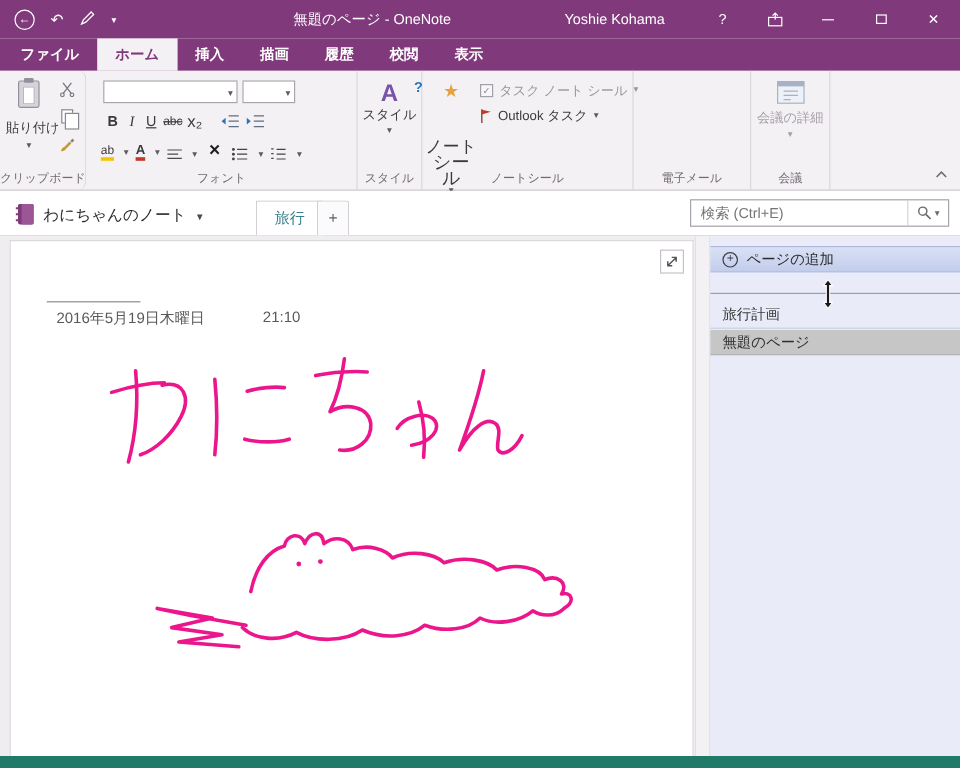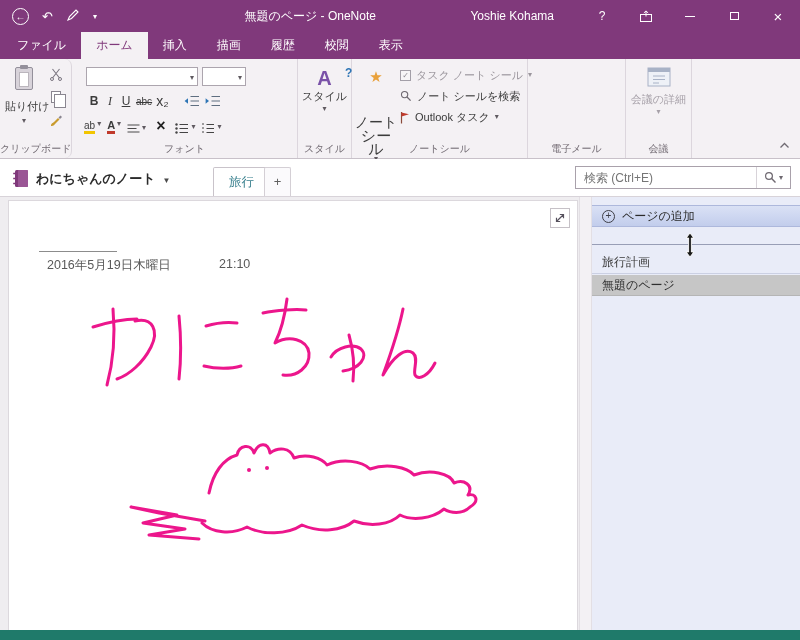--- a/index.html
+++ b/index.html
@@ -16,21 +16,21 @@
   .tb-title { flex:1; text-align:center; font-size:12px; white-space:nowrap; }
   .tb-right { display:flex; align-items:center; height:100%; }
   .tb-user { font-size:12px; margin-right:26px; white-space:nowrap; }
   .tb-btn { width:44px; height:32px; display:flex; align-items:center; justify-content:center; font-size:12px; }
   .min-bar { width:10px; height:1px; background:#fff; display:block; }
   .max-box { width:9px; height:8px; border:1px solid #fff; display:block; }
   .tb-close { font-size:15px; }
 
   
   .tabrow { position:absolute; top:32px; left:0; right:0; height:27px; background:var(--titlebar,#80397B); display:flex; padding-left:2px; }
-  .tab { padding:0 15px; line-height:27px; font-size:12px; color:#fff; white-space:nowrap; }
+  .tab { padding:0 15px; line-height:27px; font-size:12px; color:#fff; white-space:nowrap;font-weight:bold; }
   .tab.active { background:var(--ribbon-bg,#F4F1F4); color:var(--titlebar,#80397B); }
 
   
   .ribbon { position:absolute; top:59px; left:0; right:0; height:100px; background:var(--ribbon-bg,#F4F1F4); border-bottom:1px solid #C8C1C9; }
   .group { position:absolute; top:0; height:99px; border-right:1px solid #DCD6DD; }
   .group-label { position:absolute; bottom:2px; left:0; right:0; text-align:center; font-size:10px; color:#716A72; white-space:nowrap; }
   .dd { font-size:8px; color:#5F5A60; line-height:1; }
   .g-clipboard { left:0; width:72px;border-radius:7px; }
   .paste-btn { position:absolute; left:5px; top:6px; width:38px; text-align:center; }
   .clip-icon { position:relative; width:18px; height:23px; margin:2px auto 0; background:#D8D3DA; border:1px solid #94909B; border-radius:2px; }
@@ -50,21 +50,21 @@
   .combo.size { left:130px; width:44px; }
   .frow2 { position:absolute; left:14px; top:33px; display:flex; align-items:center; height:18px; }
   .frow3 { position:absolute; left:12px; top:57px; display:flex; align-items:flex-end; gap:6px; height:18px; }
   .fbtn { min-width:16px; height:18px; display:flex; align-items:center; justify-content:center; font-size:12px; color:#3B3B3B; padding:0 2px; }
   .fbtn.b { font-weight:bold; }
   .fbtn.i { font-style:italic; font-family:"Liberation Serif", serif; }
   .fbtn.u { text-decoration:underline; }
   .fbtn.strike { font-size:10px; text-decoration:line-through; }
   .fbtn.sub { font-size:14px; }
   .indent { margin-left:10px; }
-  .tool { display:flex; align-items:flex-start; gap:2px; }
+  .tool { display:flex; align-items:center; gap:8px; }
   .hl-ab { font-size:10px; color:#3B3B3B; border-bottom:3px solid #F2C500; line-height:11px; }
   .fc-a { font-size:11px; font-weight:bold; color:#3B3B3B; border-bottom:3px solid #C0392B; line-height:11px; }
   .clear-x { font-size:16px; font-weight:bold; color:#1F1F1F; line-height:16px; padding:0 4px; }
 
   .g-styles { left:298px; width:54px; }
   .big-btn { position:absolute; left:0; right:0; top:7px; text-align:center; }
   .styles-a { font-size:20px; font-weight:bold; color:#7A52A8; line-height:24px; display:block; }
   .big-btn .line { font-size:11px; color:#3B3B3B; line-height:13px; white-space:nowrap; }
   .big-btn .dd { margin-top:2px; }
 
@@ -85,21 +85,21 @@
   .g-meeting { left:626px; width:66px; }
   .meeting-btn { position:absolute; left:0; right:0; top:7px; text-align:center; }
   .meeting-btn svg { display:block; margin:0 auto 6px; }
   .meeting-btn .line { font-size:11px; color:#A6A0A8; line-height:13px; white-space:nowrap; }
   .meeting-btn .dd { color:#A6A0A8; margin-top:2px; }
   .ribbon-collapse { position:absolute; right:9px; bottom:8px; width:14px; height:10px; display:flex; align-items:center; justify-content:center; }
 
   
   .navbar { position:absolute; top:159px; left:0; right:0; height:38px; background:#fff; border-bottom:1px solid #D8D3D9; }
   .nb-book { position:absolute; left:12px; top:10px; }
-  .nb-name { position:absolute; left:36px; top:11px; font-size:13px; color:#2B2B2B; white-space:nowrap;font-weight:bold; }
+  .nb-name { position:absolute; left:36px; top:11px; font-size:13px; color:#2B2B2B; white-space:nowrap; }
   .nb-name .dd { font-size:8px; color:#4A4A4A; margin-left:7px; }
   .section-tab { position:absolute; left:213px; bottom:0; height:29px; line-height:28px; padding:0 15px; background:#fff; border:1px solid #C9C3CA; border-bottom:none; border-radius:2px 2px 0 0; color:var(--section,#39808E); font-size:12.5px; white-space:nowrap; }
   .add-tab { position:absolute; left:264px; bottom:0; height:29px; width:27px; line-height:28px; text-align:center; background:#FBFAFC; border:1px solid #D4CFD5; border-bottom:none; border-radius:2px 2px 0 0; color:#5F5F5F; font-size:13px; }
   .searchbox { position:absolute; right:9px; top:7px; width:216px; height:23px; border:1px solid #A9A1AB; background:#fff; display:flex; align-items:center; }
   .searchbox input { flex:1; min-width:0; border:0; outline:none; font-size:12px; padding:0 8px; color:#333; font-family:inherit; background:transparent; }
   .searchbox input::placeholder { color:#757575; }
   .search-btn { width:34px; height:100%; border-left:1px solid #D8D3D9; display:flex; align-items:center; justify-content:center; gap:2px; color:#6E6870; }
   .search-btn .dd { color:#6E6870; }
 
   
@@ -280,27 +280,20 @@
         <span class="tagstar">★</span><span class="tagq">?</span>
         <div class="line" style="font-size:14px;color:#3B3B3B;line-height:13px;margin-top:28px;">ノート</div>
         <div class="line" style="font-size:15px;color:#3B3B3B;line-height:13px;">シール</div>
         <div class="dd">▾</div>
       </div>
       <div class="tag-rows">
         <div class="trow disabled">
           <span class="checkbox">✓</span>
           <span>タスク ノート シール</span>
           <span class="dd">▾</span>
-        </div>
-        <div class="trow">
-          <svg width="12" height="12" viewBox="0 0 13 13">
-              <circle cx="5" cy="5" r="3.4" fill="none" stroke="#6E6870" stroke-width="1.2"></circle>
-              <path d="M7.6 7.6 L11.5 11.5" stroke="#6E6870" stroke-width="1.4"></path>
-            </svg>
-          <span>ノート シールを検索</span>
         </div>
         <div class="trow">
           <svg width="10" height="13" viewBox="0 0 10 13">
               <path d="M1.5 1 V12.5" stroke="#8A4A3A" stroke-width="1.2"></path>
               <path d="M1.5 1.5 L9 3.2 L1.5 5.5 Z" fill="#C0392B"></path>
             </svg>
           <span>Outlook タスク</span>
           <span class="dd">▾</span>
         </div>
       </div>

